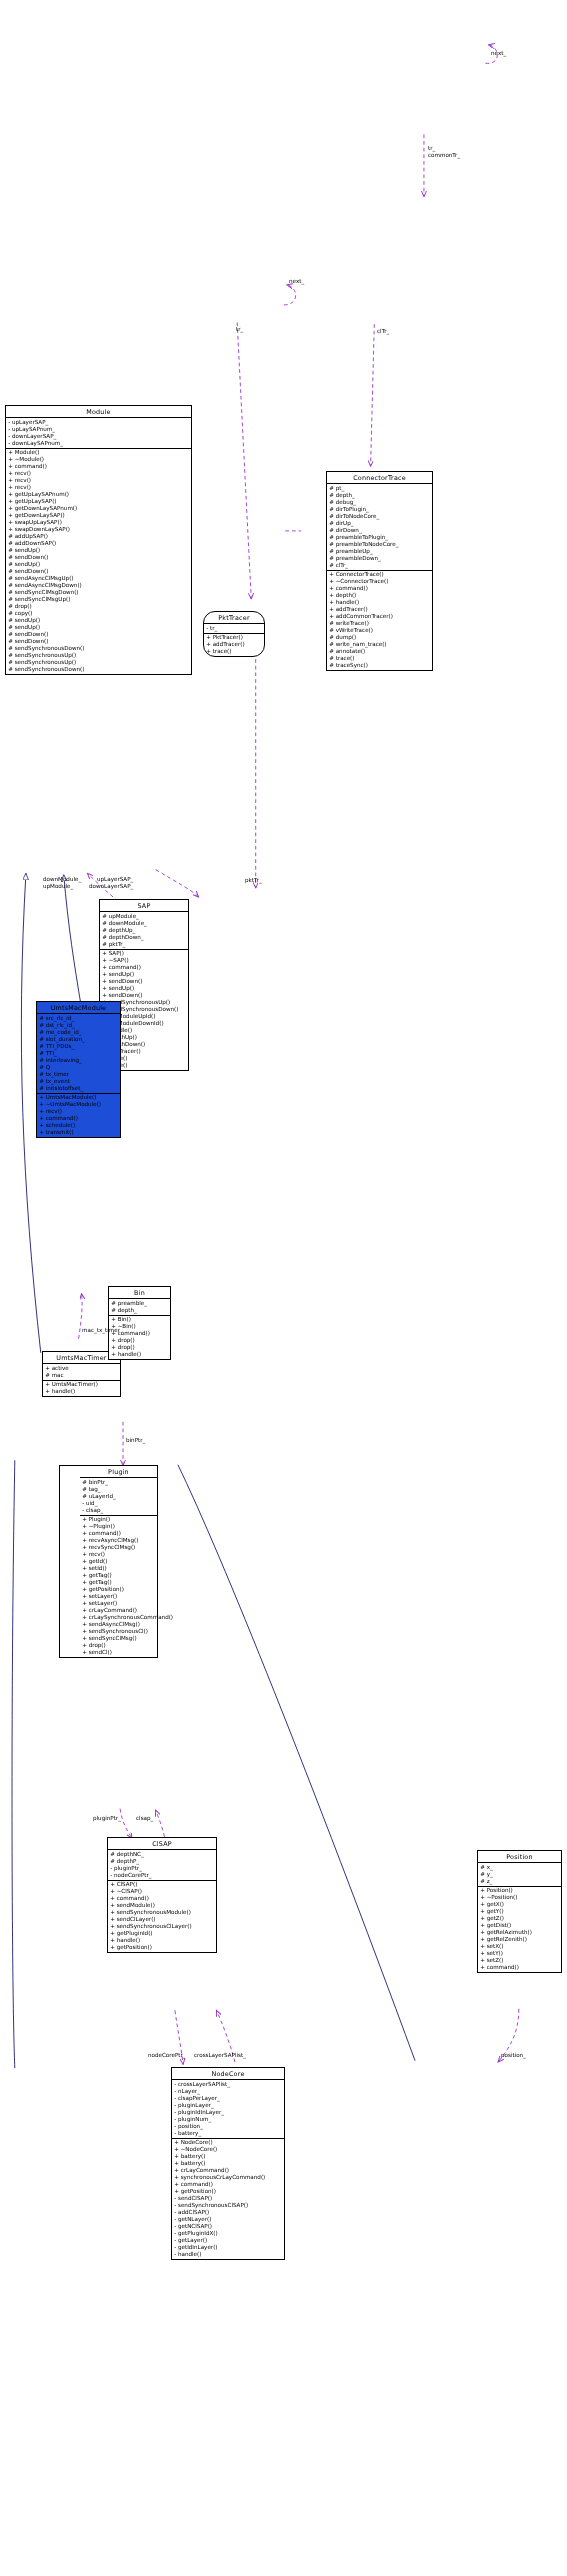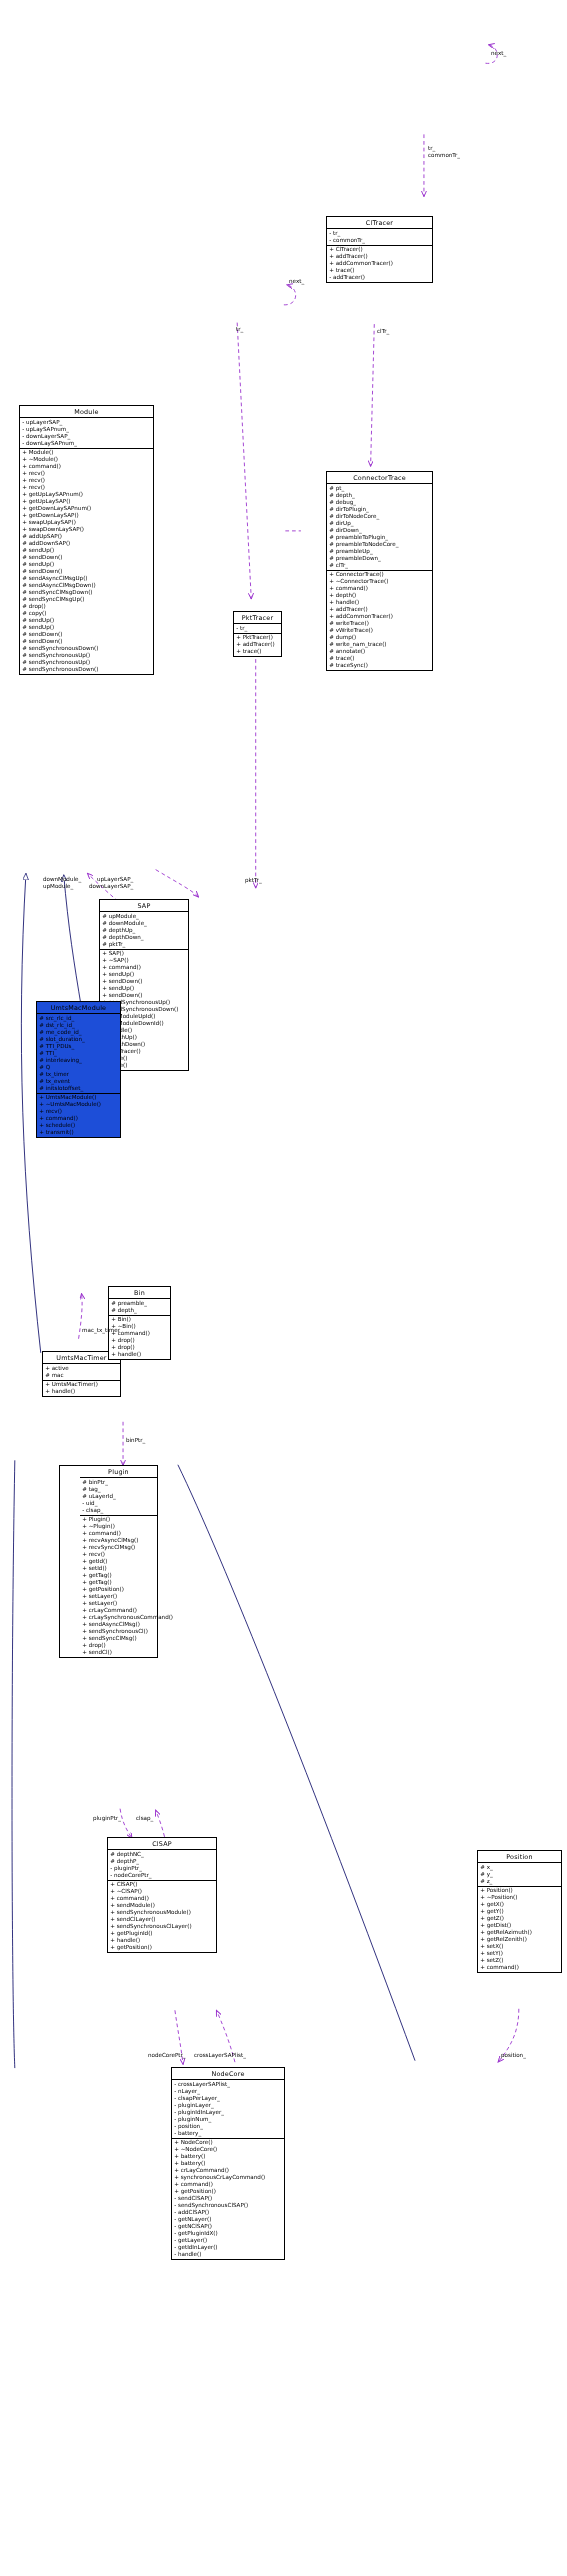--- a/index.html
+++ b/index.html
@@ -79,40 +79,26 @@
       <path d="M 240,1976 C 300,2100 420,2400 560,2780" stroke="#191970"></path>
 
       <path d="M 20,1970 C 14,2300 16,2700 20,2790"></path>
     </g>
   </svg>
 
   <div class="elabel" style="left:491px;top:50px;">next_</div>
 
   <div class="elabel" style="left:289px;top:278px;">next_</div>
 
-  <div class="cls" style="left:326px;top:216px;width:107px;">
-    <div class="title">ClTracer</div>
-    <div class="sec">
-      <div class="row">- tr_</div>
-      <div class="row">- commonTr_</div>
-    </div>
-    <div class="sec">
-      <div class="row">+ ClTracer()</div>
-      <div class="row">+ addTracer()</div>
-      <div class="row">+ addCommonTracer()</div>
-      <div class="row">+ trace()</div>
-      <div class="row">- addTracer()</div>
-    </div>
-  </div>
   <div class="elabel multi" style="left:428px;top:145px;white-space:pre;">tr_
 commonTr_</div>
   <div class="elabel" style="left:377px;top:328px;">clTr_</div>
   <div class="elabel" style="left:236px;top:326px;">tr_</div>
 
-  <div class="cls" style="left:19px;top:405px;width:135px;">
+  <div class="cls" style="left:5px;top:405px;width:187px;">
     <div class="title">Module</div>
     <div class="sec">
       <div class="row">- upLayerSAP_</div>
       <div class="row">- upLaySAPnum_</div>
       <div class="row">- downLayerSAP_</div>
       <div class="row">- downLaySAPnum_</div>
     </div>
     <div class="sec">
       <div class="row">+ Module()</div>
       <div class="row">+ ~Module()</div>
@@ -176,21 +162,21 @@
       <div class="row"># writeTrace()</div>
       <div class="row"># vWriteTrace()</div>
       <div class="row"># dump()</div>
       <div class="row"># write_nam_trace()</div>
       <div class="row"># annotate()</div>
       <div class="row"># trace()</div>
       <div class="row"># traceSync()</div>
     </div>
   </div>
 
-  <div class="cls" style="left:233px;top:611px;width:49px;">
+  <div class="cls" style="left:203px;top:611px;width:62px;border-radius:12px;">
     <div class="title">PktTracer</div>
     <div class="sec">
       <div class="row">- tr_</div>
     </div>
     <div class="sec">
       <div class="row">+ PktTracer()</div>
       <div class="row">+ addTracer()</div>
       <div class="row">+ trace()</div>
     </div>
   </div>

